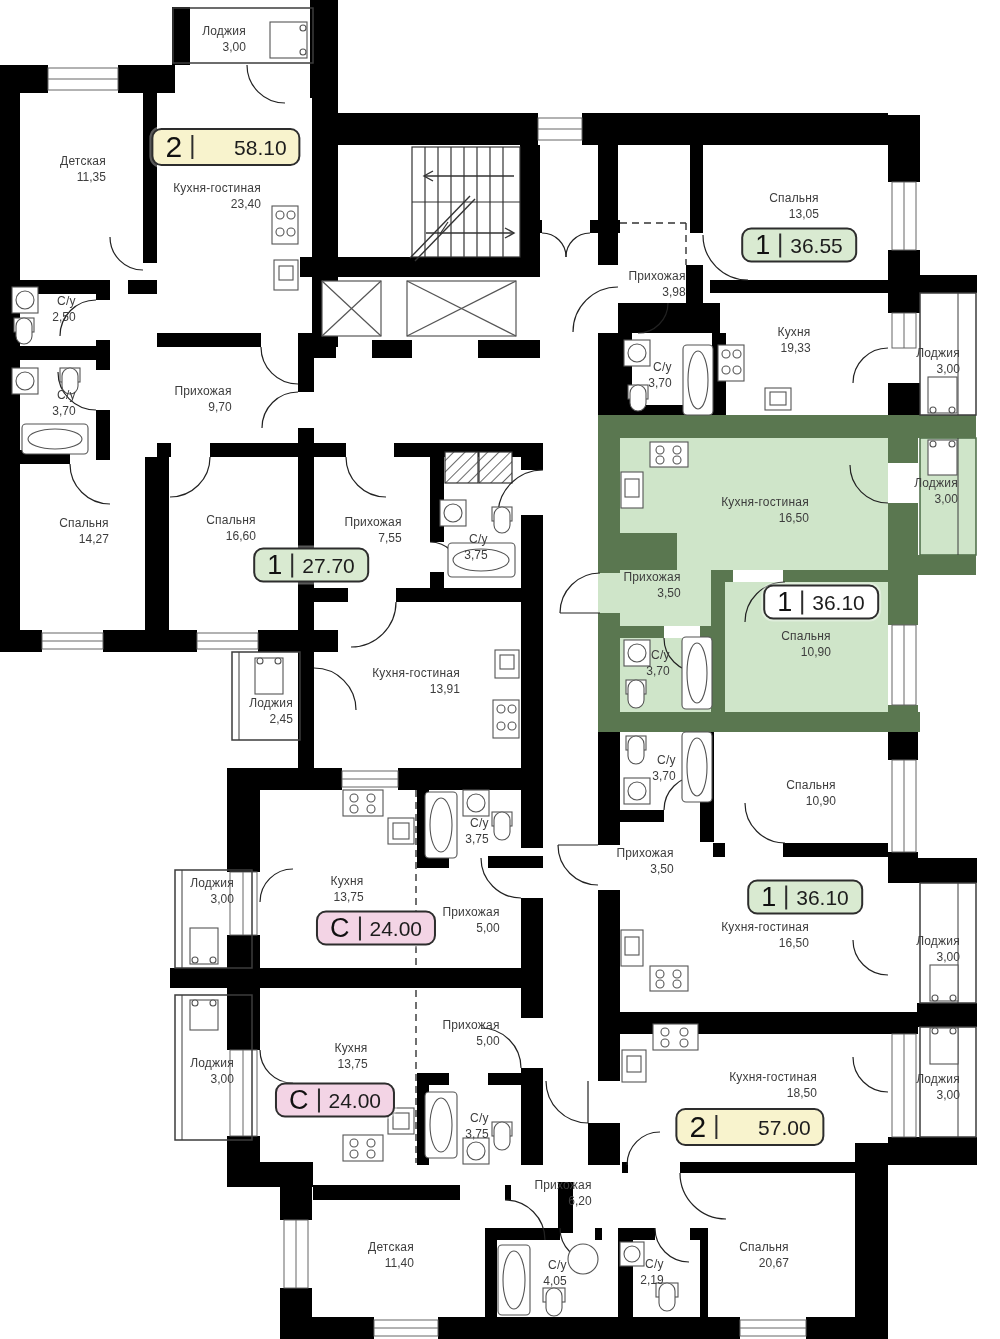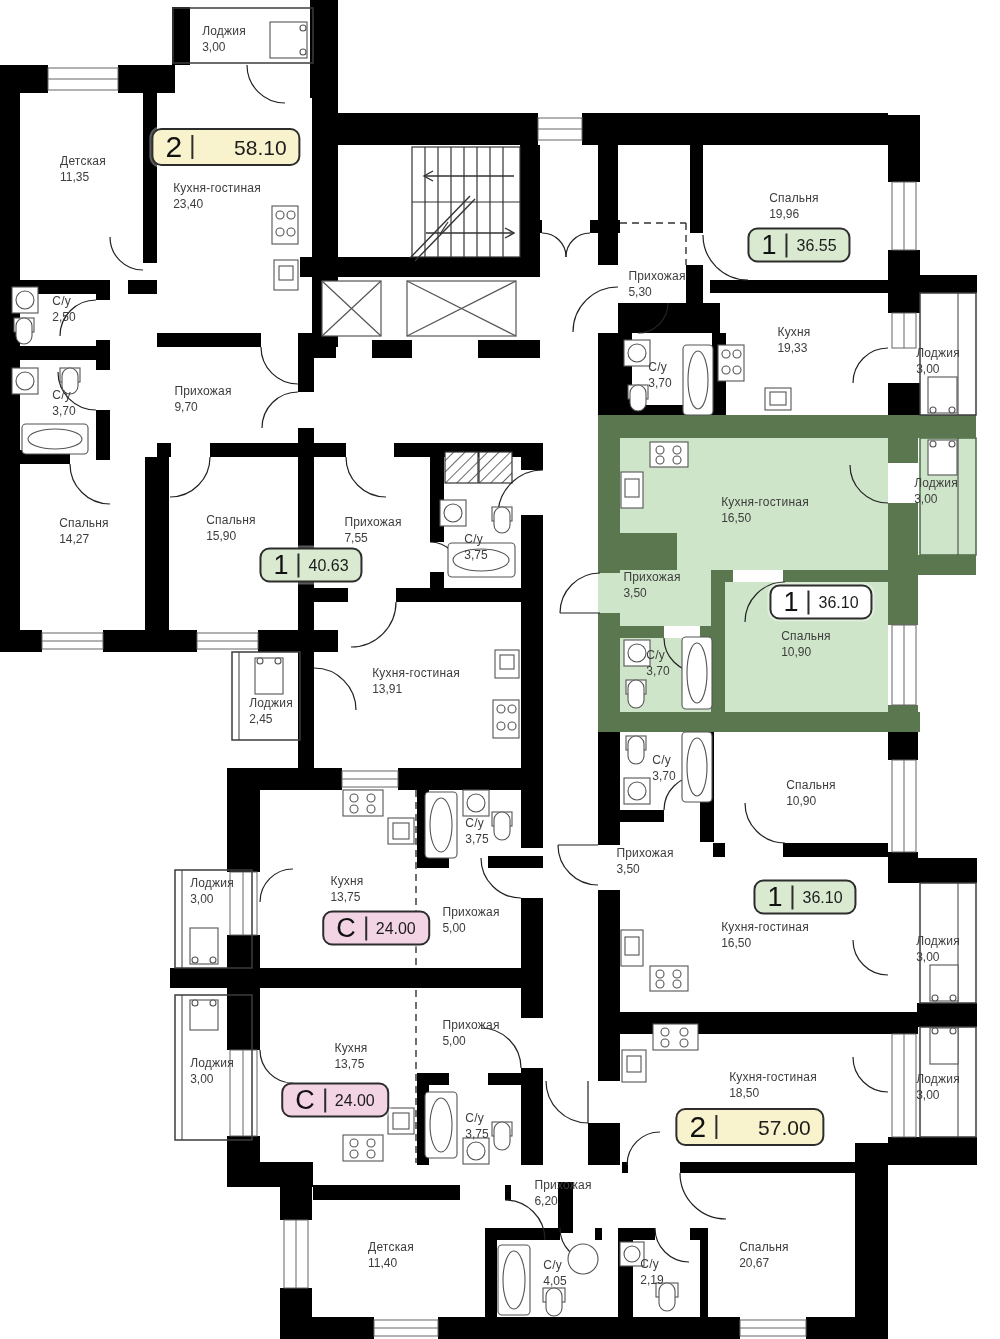--- a/index.html
+++ b/index.html
@@ -1,27 +1,27 @@
 <!DOCTYPE html>
 <html><head>
 <meta charset="utf-8">
 <style>
   html,body{margin:0;padding:0;background:#fff;}
   #plan{position:relative;width:1000px;height:1339px;background:#fff;overflow:hidden;
         font-family:"Liberation Sans",sans-serif;}
   #plan svg{position:absolute;left:0;top:0;}
-  .room-label{position:absolute;transform:translate(-50%,-50%);text-align:left;
+  .room-label{position:absolute;transform:translate(-50%,-50%);text-align:right;
         color:#3d3d3d;font-size:12px;line-height:1.3;white-space:nowrap;z-index:5;}
   .room-label .nm{letter-spacing:.2px;}
   .badge{position:absolute;transform:translate(-50%,-50%);display:inline-flex;align-items:center;
         border:2px solid #2d2d2d;border-radius:10px;padding:2px 12px;gap:9px;z-index:6;
         box-shadow:0 0 0 2px rgba(255,255,255,.35);}
   .badge .num{font-size:27px;color:#111;line-height:1;}
   .badge .sep{width:2px;height:24px;background:#2d2d2d;}
-  .badge .area{font-size:16px;color:#1c1c1c;line-height:1;}
+  .badge .area{font-size:21px;color:#1c1c1c;line-height:1;}
   .badge-yellow{background:#f8f3cd;}
   .badge-green{background:#d9ead1;}
   .badge-pink{background:#f3d4e5;}
   .badge-white{background:#ffffff;}
   .badge-big .num{font-size:30px;}
   .badge-big .area{font-size:21px;margin-left:32px;}
 </style>
 </head>
 <body>
 
@@ -590,45 +590,45 @@
   <div class="room-label" style="left:203px;top:400px">
       <div class="nm">Прихожая</div>
       <div>9,70</div>
     </div>
   <div class="room-label" style="left:84px;top:532px">
       <div class="nm">Спальня</div>
       <div>14,27</div>
     </div>
   <div class="room-label" style="left:231px;top:529px">
       <div class="nm">Спальня</div>
-      <div>15,90</div>
+      <div>16,60</div>
     </div>
   <div class="room-label" style="left:373px;top:531px">
       <div class="nm">Прихожая</div>
       <div>7,55</div>
     </div>
   <div class="room-label" style="left:476px;top:548px">
       <div class="nm">С/у</div>
       <div>3,75</div>
     </div>
   <div class="room-label" style="left:416px;top:682px">
       <div class="nm">Кухня-гостиная</div>
       <div>13,91</div>
     </div>
   <div class="room-label" style="left:271px;top:712px">
       <div class="nm">Лоджия</div>
       <div>2,45</div>
     </div>
   <div class="room-label" style="left:794px;top:207px">
       <div class="nm">Спальня</div>
-      <div>19,96</div>
+      <div>13,05</div>
     </div>
   <div class="room-label" style="left:657px;top:285px">
       <div class="nm">Прихожая</div>
-      <div>5,30</div>
+      <div>3,98</div>
     </div>
   <div class="room-label" style="left:660px;top:376px">
       <div class="nm">С/у</div>
       <div>3,70</div>
     </div>
   <div class="room-label" style="left:794px;top:341px">
       <div class="nm">Кухня</div>
       <div>19,33</div>
     </div>
   <div class="room-label" style="left:938px;top:362px">
@@ -742,21 +742,21 @@
       <span class="area">58.10</span>
   </div>
   <div class="badge badge-green" style="left:799px;top:245px">
     <span class="num">1</span>
       <span class="sep"></span>
       <span class="area">36.55</span>
   </div>
   <div class="badge badge-green" style="left:311px;top:565px">
     <span class="num">1</span>
       <span class="sep"></span>
-      <span class="area">40.63</span>
+      <span class="area">27.70</span>
   </div>
   <div class="badge badge-white" style="left:821px;top:602px">
     <span class="num">1</span>
       <span class="sep"></span>
       <span class="area">36.10</span>
   </div>
   <div class="badge badge-green" style="left:805px;top:897px">
     <span class="num">1</span>
       <span class="sep"></span>
       <span class="area">36.10</span>

